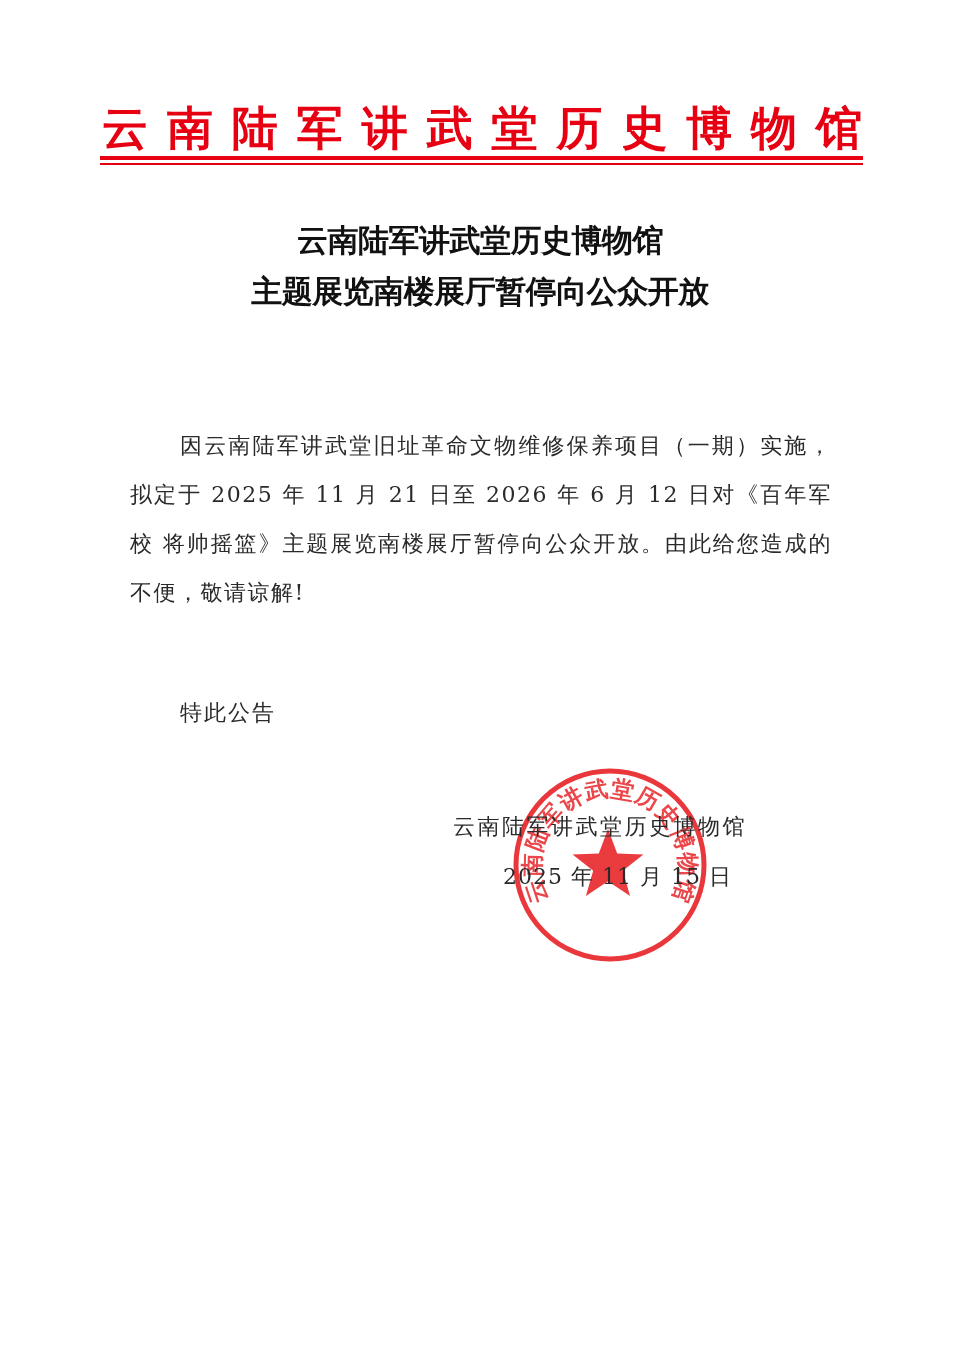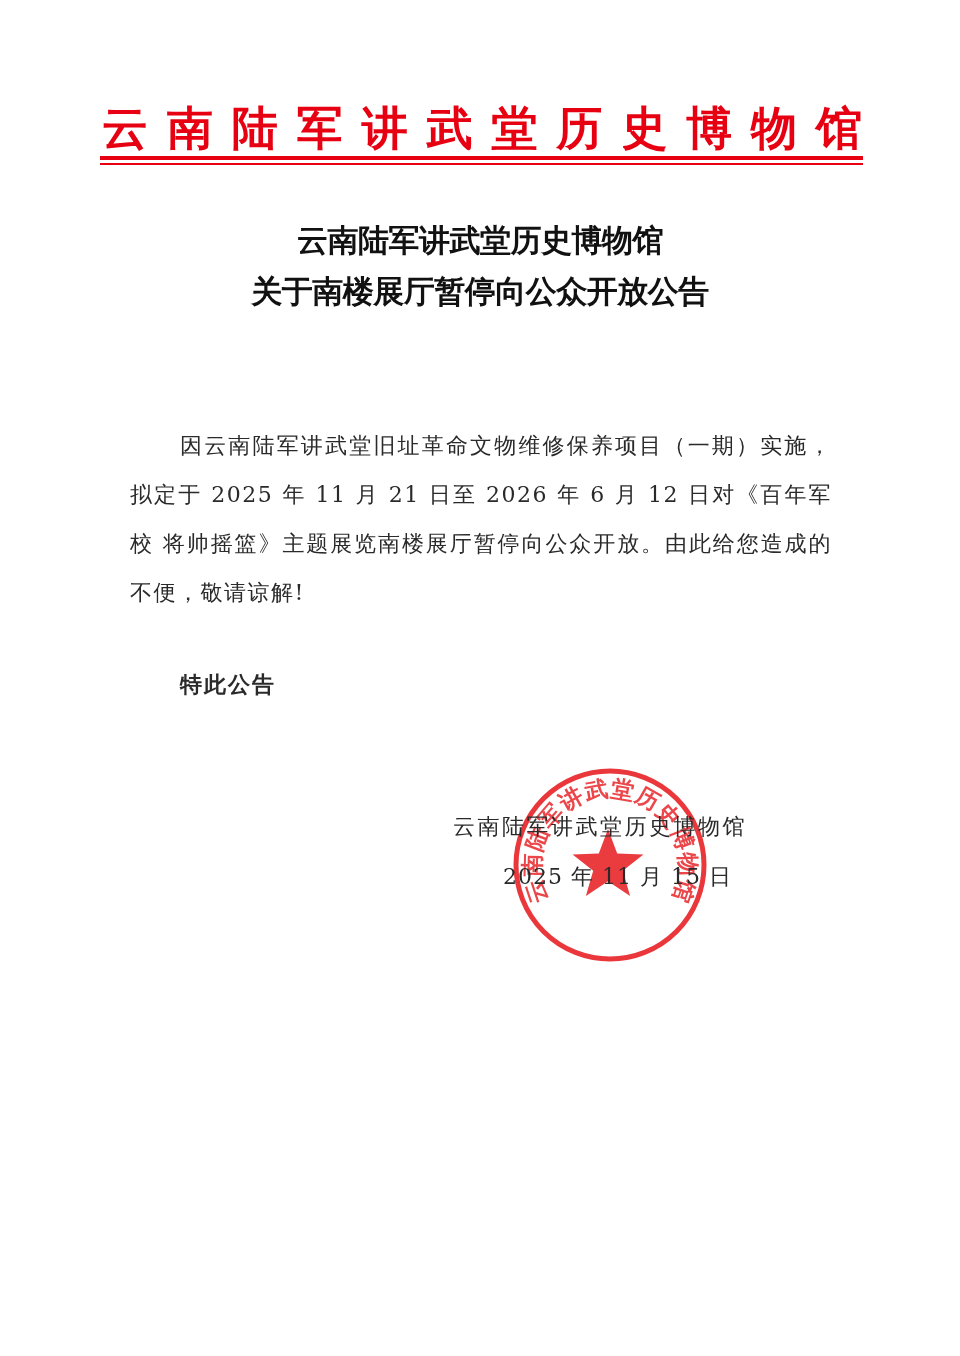--- a/index.html
+++ b/index.html
@@ -25,21 +25,21 @@
   .title.l1 { top: 220px; }
   .title.l2 { top: 271px; }
 
   .body-text {
     position: absolute; left: 130px; width: 702px;
     font-family: "DejaVu Serif", "Liberation Serif", serif;
     font-size: 22px; color: #2a2a2a; line-height: 49px;
   }
   .salutation { top: 372px; }
   .para { top: 421px; text-indent: 50px; text-align: justify; letter-spacing: 1.5px; }
-  .closing { top: 660px; left: 180px; letter-spacing: 2px; font-weight: bold; }
+  .closing { top: 688px; left: 180px; letter-spacing: 2px; }
 
   .seal { position: absolute; left: 510px; top: 767px; width: 200px; height: 200px; }
 
   .signature {
     position: absolute; left: 453px; top: 812px; width: 310px;
     font-family: "DejaVu Serif", "Liberation Serif", serif;
     font-size: 22px; color: #2a2a2a; letter-spacing: 2.5px; white-space: nowrap;
   }
   .date {
     position: absolute; left: 503px; top: 862px; width: 230px;
@@ -63,21 +63,21 @@
     <span>历</span>
     <span>史</span>
     <span>博</span>
     <span>物</span>
     <span>馆</span>
   </div>
   <div class="rule-thick"></div>
   <div class="rule-thin"></div>
 
   <div class="title l1">云南陆军讲武堂历史博物馆</div>
-  <div class="title l2">关于南楼展厅暂停向公众开放公告</div>
+  <div class="title l2">主题展览南楼展厅暂停向公众开放</div>
 
   <div class="body-text para">因云南陆军讲武堂旧址革命文物维修保养项目（一期）实施，拟定于 2025 年 11 月 21 日至 2026 年 6 月 12 日对《百年军校 将帅摇篮》主题展览南楼展厅暂停向公众开放。由此给您造成的不便，敬请谅解!</div>
   <div class="body-text closing">特此公告</div>
 
   <svg class="seal" viewBox="0 0 200 200" xmlns="http://www.w3.org/2000/svg">
     <defs>
       <path id="sealArc" d="M 36 128 A 70 70 0 1 1 164 128" fill="none"></path>
     </defs>
     <circle cx="100" cy="98" r="94" fill="none" stroke="#e8262a" stroke-width="5" opacity="0.92"></circle>
     <text font-family="DejaVu Serif, Liberation Serif, serif" font-size="23" font-weight="bold" fill="#e8262a" opacity="0.85" letter-spacing="1">

